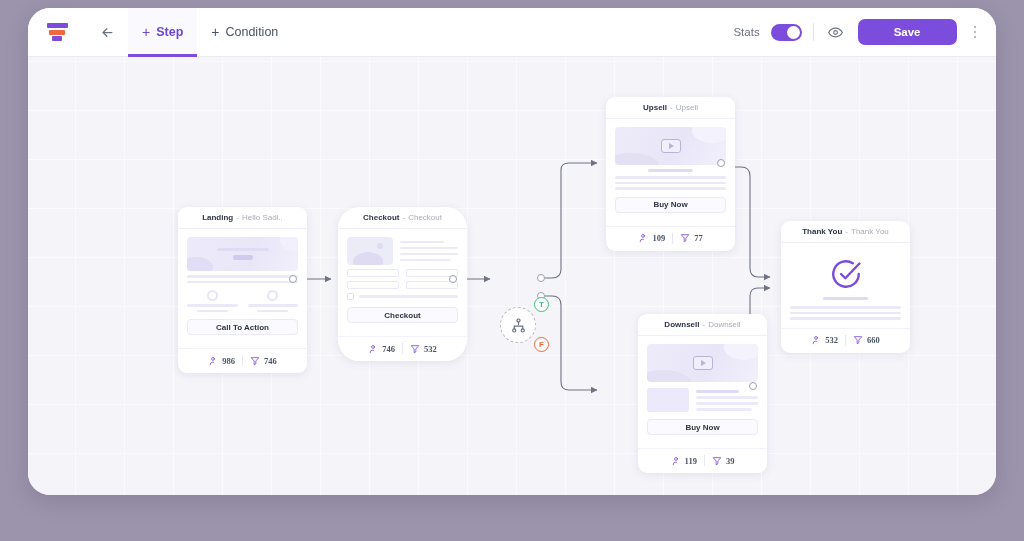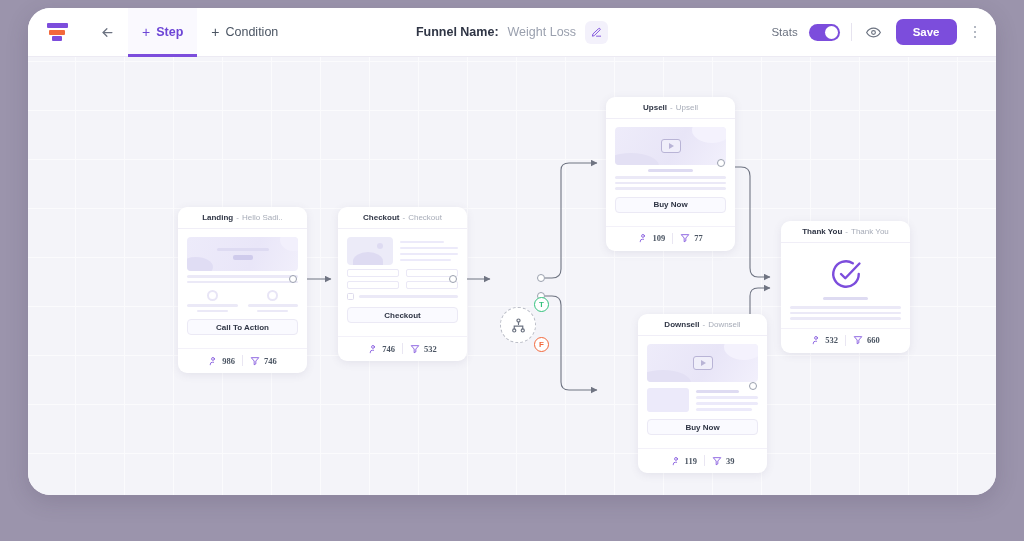--- a/index.html
+++ b/index.html
@@ -76,21 +76,21 @@
   }
   .toggle .knob {
     position: absolute; right: 2px; top: 2px;
     width: 13px; height: 13px; border-radius: 50%; background: #fff;
   }
   .divider-v { width: 1px; height: 18px; background: #e6e3ef; }
   .eye-btn { width: 22px; height: 22px; display: flex; align-items: center; justify-content: center; }
   .save-btn {
     background: #7c4ddc; color: #fff;
     font-size: 11.5px; font-weight: 600;
-    padding: 7px 17px; border-radius: 7px;
+    padding: 7px 36px; border-radius: 7px;
     border: none;
   }
   .kebab { display: flex; flex-direction: column; gap: 2.5px; padding: 4px 6px; }
   .kebab i { width: 2.5px; height: 2.5px; border-radius: 50%; background: #9aa0ae; display: block; }
 
   
   #canvas {
     position: absolute; left: 0; top: 49px;
     width: 968px; height: 438px;
     background-color: #f4f4f9;
@@ -267,30 +267,20 @@
     <div class="tab active">
       <span class="plus">+</span>
       <span>Step</span>
     </div>
 
     <div class="tab">
       <span class="plus">+</span>
       <span>Condition</span>
     </div>
 
-    <div id="funnel-name">
-      <span class="fn-label">Funnel Name:</span>
-      <span class="fn-value">Weight Loss</span>
-      <div class="edit-btn">
-        <svg width="11" height="11" viewBox="0 0 24 24" fill="none" stroke="#7c4ddc" stroke-width="2" stroke-linecap="round" stroke-linejoin="round">
-          <path d="M12 20h9"></path>
-            <path d="M16.5 3.5a2.1 2.1 0 0 1 3 3L7 19l-4 1 1-4Z"></path>
-        </svg>
-      </div>
-    </div>
 
     <div class="header-right">
       <span class="stats-label">Stats</span>
       <div class="toggle">
           <div class="knob"></div>
         </div>
       <div class="divider-v"></div>
       <div class="eye-btn">
         <svg width="15" height="15" viewBox="0 0 24 24" fill="none" stroke="#6b7280" stroke-width="1.8">
           <path d="M1 12s4-7 11-7 11 7 11 7-4 7-11 7-11-7-11-7Z"></path>
@@ -373,21 +363,21 @@
         <div class="stat">
           <svg width="10" height="10" viewBox="0 0 24 24" fill="none" stroke="#7c4ddc" stroke-width="2" stroke-linejoin="round">
             <path d="M3 4h18l-7 8v7l-4 2v-9Z"></path>
           </svg>
           <span>746</span>
         </div>
       </div>
       <div class="port" style="left:111px; top:68px;"></div>
     </div>
 
-    <div class="node" style="left:310px; top:150px;">
+    <div class="node" style="left:310px; top:150px;border-radius:21px;">
       <div class="node-head">
         <span class="nh-title">Checkout</span>
         <span class="nh-sub">-</span>
         <span class="nh-sub">Checkout</span>
       </div>
       <div class="node-body">
         <div class="thumb">
           <div class="split">
             <div class="img-ph">
               <div class="dot"></div>

